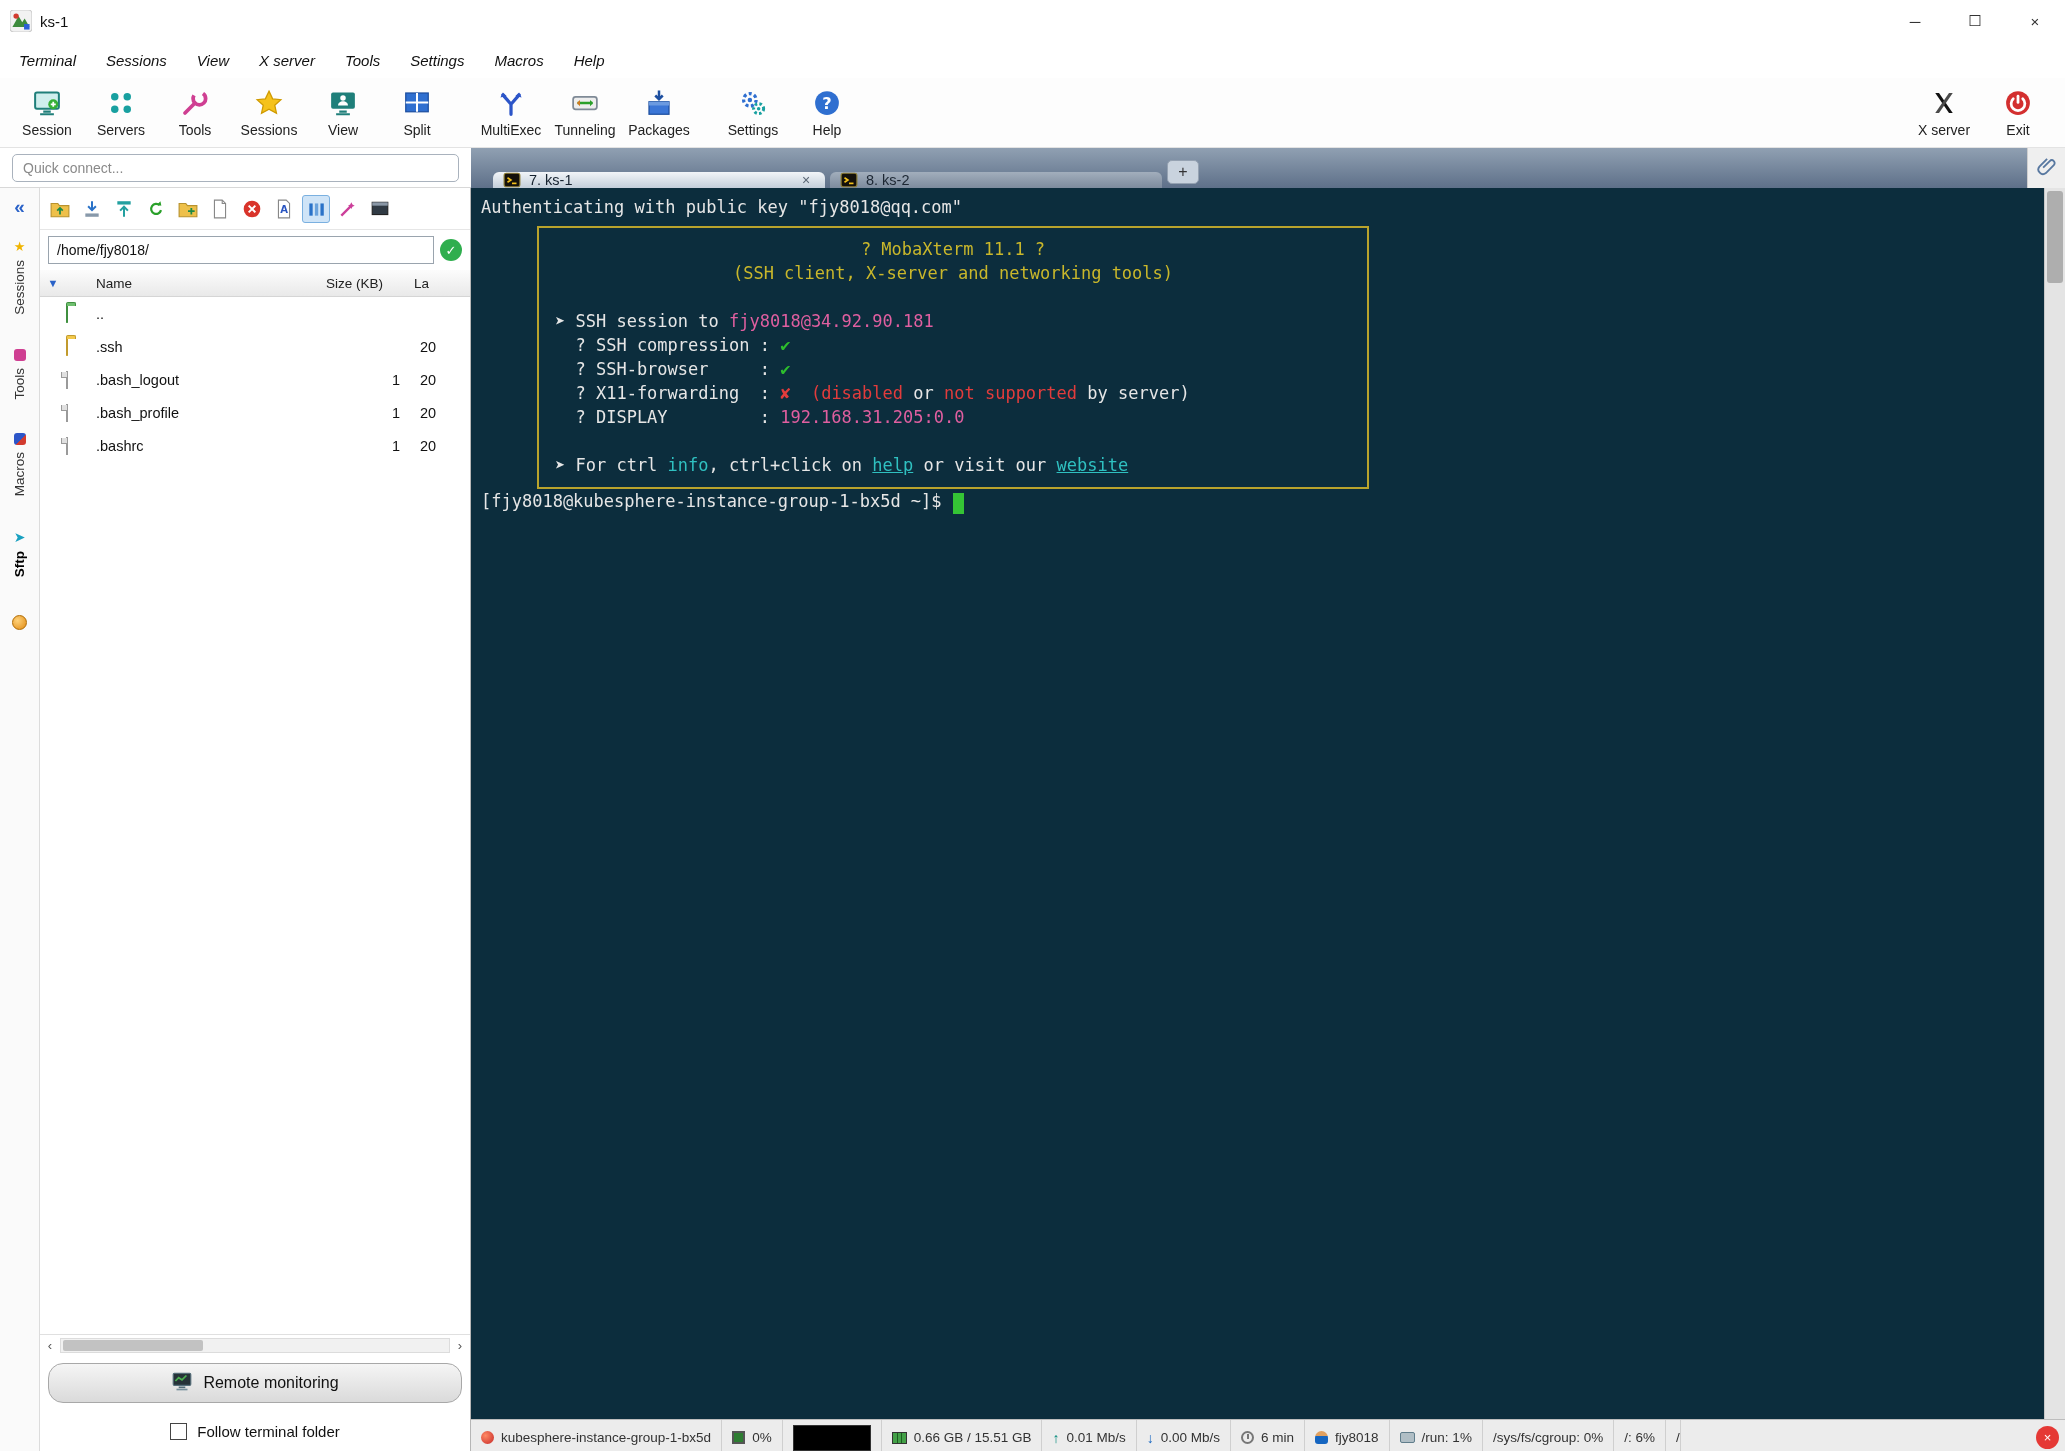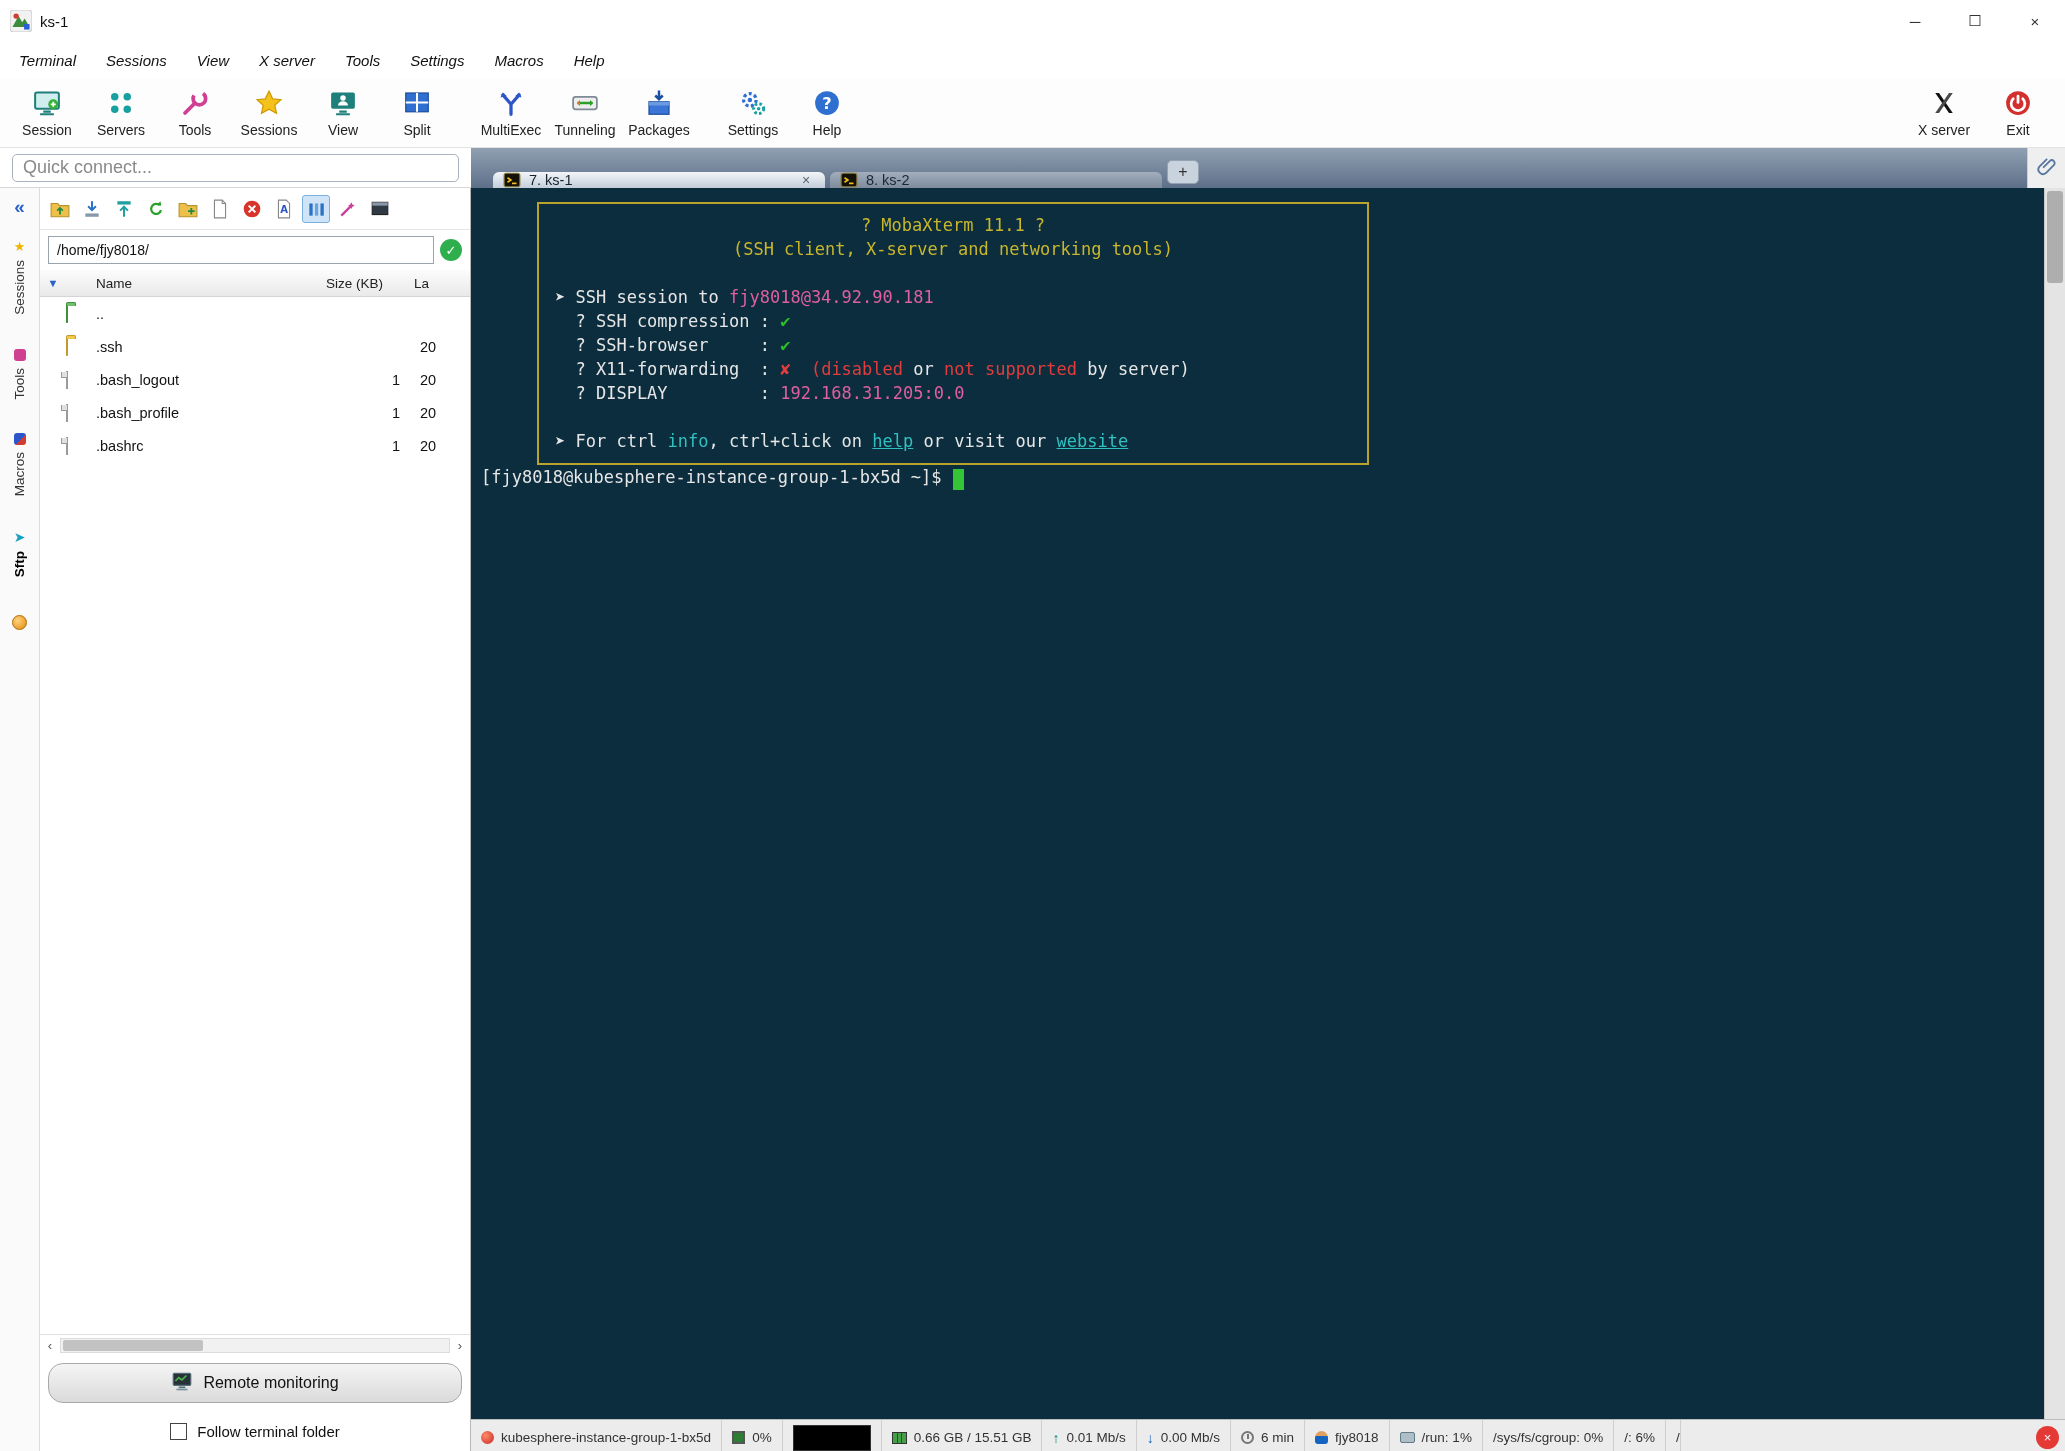--- a/index.html
+++ b/index.html
@@ -21,21 +21,21 @@
   .tb-item { min-width:74px; display:flex; flex-direction:column; align-items:center; gap:3px; cursor:pointer; padding:2px 4px; }
   .tb-icon { width:32px; height:32px; display:flex; align-items:center; justify-content:center; }
   .tb-icon svg { width:30px; height:30px; }
   .tb-label { font-size:14px; color:#222; white-space:nowrap; }
   .gap-l { margin-left:20px; }
   .tb-right { margin-left:auto; display:flex; }
 
   
   .band { height:40px; display:flex; }
   .qc-area { width:471px; background:#fff; display:flex; align-items:center; padding:0 12px; border-bottom:1px solid #d8d8d8; }
-  .qc-input { width:100%; height:28px; border:1px solid #a9b2bd; border-radius:5px; padding:0 10px; font-size:18px; color:#555; font-family:"Liberation Sans",sans-serif; }
+  .qc-input { width:100%; height:28px; border:1px solid #a9b2bd; border-radius:5px; padding:0 10px; font-size:14px; color:#555; font-family:"Liberation Sans",sans-serif; }
   .qc-input::placeholder { color:#8a8a8a; }
   .tabbar { flex:1; background:linear-gradient(#90a0b2,#5e7089); display:flex; align-items:flex-end; padding-left:22px; position:relative; }
   .tab { width:332px; height:16px; display:flex; align-items:center; gap:8px; padding:0 10px; border-radius:6px 6px 0 0; margin-right:5px; cursor:pointer; }
   .tab.active { background:linear-gradient(#f2f5f8,#c3ceda); }
   .tab.inactive { background:linear-gradient(#a2aebc,#7d8b9d); }
   .tab-icon { width:18px; height:18px; flex:none; }
   .tab-icon svg { width:18px; height:18px; }
   .tab-label { flex:1; font-size:14.5px; color:#16222f; white-space:nowrap; overflow:hidden; }
   .tab.inactive .tab-label { color:#1d2733; }
   .tab-close { color:#5a6675; font-size:14px; width:18px; text-align:center; cursor:pointer; }
@@ -491,20 +491,21 @@
 
       <div class="follow-row">
         <span class="checkbox"></span>
         <span>Follow terminal folder</span>
       </div>
     </div>
   </div>
 
   <div class="right-col">
     <div class="terminal">
+      <div class="tline"><span class="c-w">Authenticating with public key "fjy8018@qq.com"</span></div>
 
       <div class="banner">
         <div class="tline center"><span class="c-y">? MobaXterm 11.1 ?</span></div>
         <div class="tline center"><span class="c-y">(SSH client, X-server and networking tools)</span></div>
         <div class="tline"></div>
         <div class="tline"><span class="c-w">➤ SSH session to </span><span class="c-p">fjy8018@34.92.90.181</span></div>
         <div class="tline"><span class="c-w">  ? SSH compression : </span><span class="c-g">✔</span></div>
         <div class="tline"><span class="c-w">  ? SSH-browser     : </span><span class="c-g">✔</span></div>
         <div class="tline"><span class="c-w">  ? X11-forwarding  : </span><span class="c-r">✘</span><span class="c-w">  </span><span class="c-r">(disabled</span><span class="c-w"> or </span><span class="c-r">not supported</span><span class="c-w"> by server)</span></div>
         <div class="tline"><span class="c-w">  ? DISPLAY         : </span><span class="c-p">192.168.31.205:0.0</span></div>

